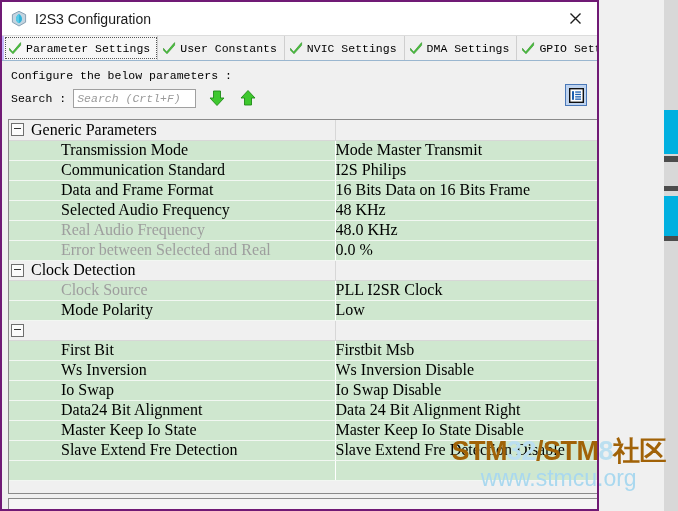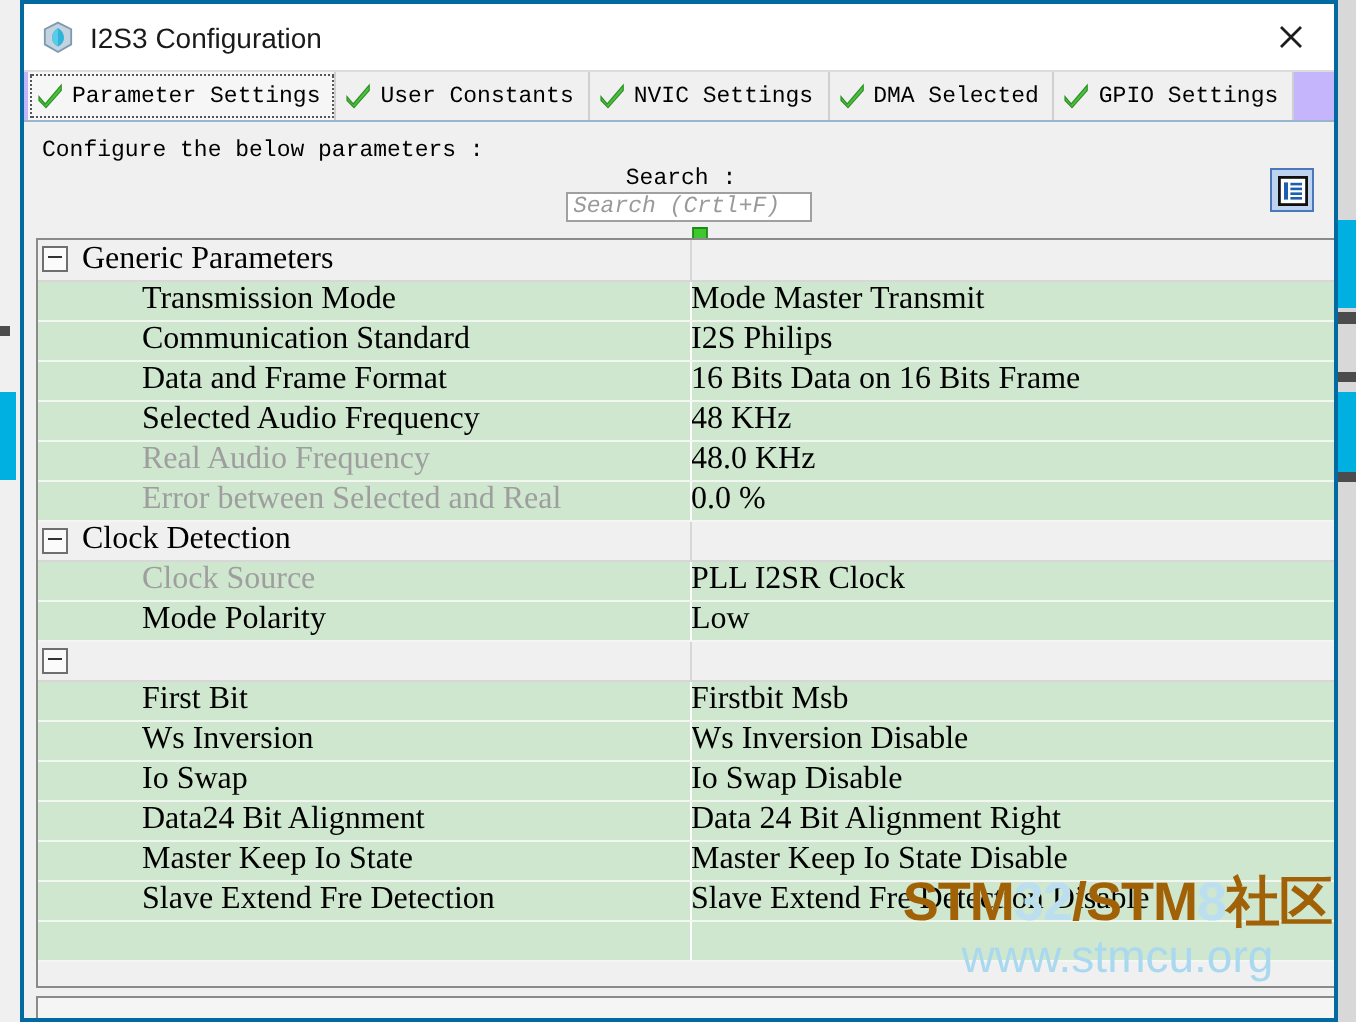--- a/index.html
+++ b/index.html
@@ -38,26 +38,26 @@
   .bg-dark.l1 { left: 0px;  top: 163px; width: 5px;  height: 5px; }
   .bg-grey-strip {
     position: absolute;
     right: 0; top: 0; width: 14px; height: 511px;
     background: #d8d8d8;
   }
 
   
   #window {
     position: absolute;
-    left: 10px;
+    left: 0;
     top: 0px;
-    width: 659px;
+    width: 599px;
     height: 511px;
     background: #f0f0f0;
-    border: 2px solid #0369a1;
+    border: 2px solid #701a75;
     box-sizing: border-box;
     overflow: hidden;
   }
 
   
   #titlebar {
     height: 33px;
     background: #ffffff;
     position: relative;
     display: flex;
@@ -133,21 +133,20 @@
     box-sizing: border-box;
   }
 
   
   #searchrow {
     display: flex;
     align-items: center;
     padding-left: 9px;
     height: 30px;
     position: relative;
-    flex-direction: column;
   }
   #search-label {
     font-family: "Liberation Mono", monospace;
     font-size: 11.5px;
     color: #000;
     margin-right: 7px;
   }
   #search-input {
     width: 123px;
     height: 19px;
@@ -341,21 +340,21 @@
     <div class="tab">
       <svg class="tick" viewBox="0 0 14 14">
         <path d="M1.5 7.3 L4.6 11 L12.6 1.6 L12.6 4.3 L5 12.8 L1.5 9.2 Z" fill="#48c23c" stroke="#2f8f26" stroke-width="0.6"></path>
       </svg>
       <span>NVIC Settings</span>
     </div>
     <div class="tab">
       <svg class="tick" viewBox="0 0 14 14">
         <path d="M1.5 7.3 L4.6 11 L12.6 1.6 L12.6 4.3 L5 12.8 L1.5 9.2 Z" fill="#48c23c" stroke="#2f8f26" stroke-width="0.6"></path>
       </svg>
-      <span>DMA Selected</span>
+      <span>DMA Settings</span>
     </div>
     <div class="tab">
       <svg class="tick" viewBox="0 0 14 14">
         <path d="M1.5 7.3 L4.6 11 L12.6 1.6 L12.6 4.3 L5 12.8 L1.5 9.2 Z" fill="#48c23c" stroke="#2f8f26" stroke-width="0.6"></path>
       </svg>
       <span>GPIO Settings</span>
     </div>
   </div>
 
   <div id="instruction">Configure the below parameters :</div>

